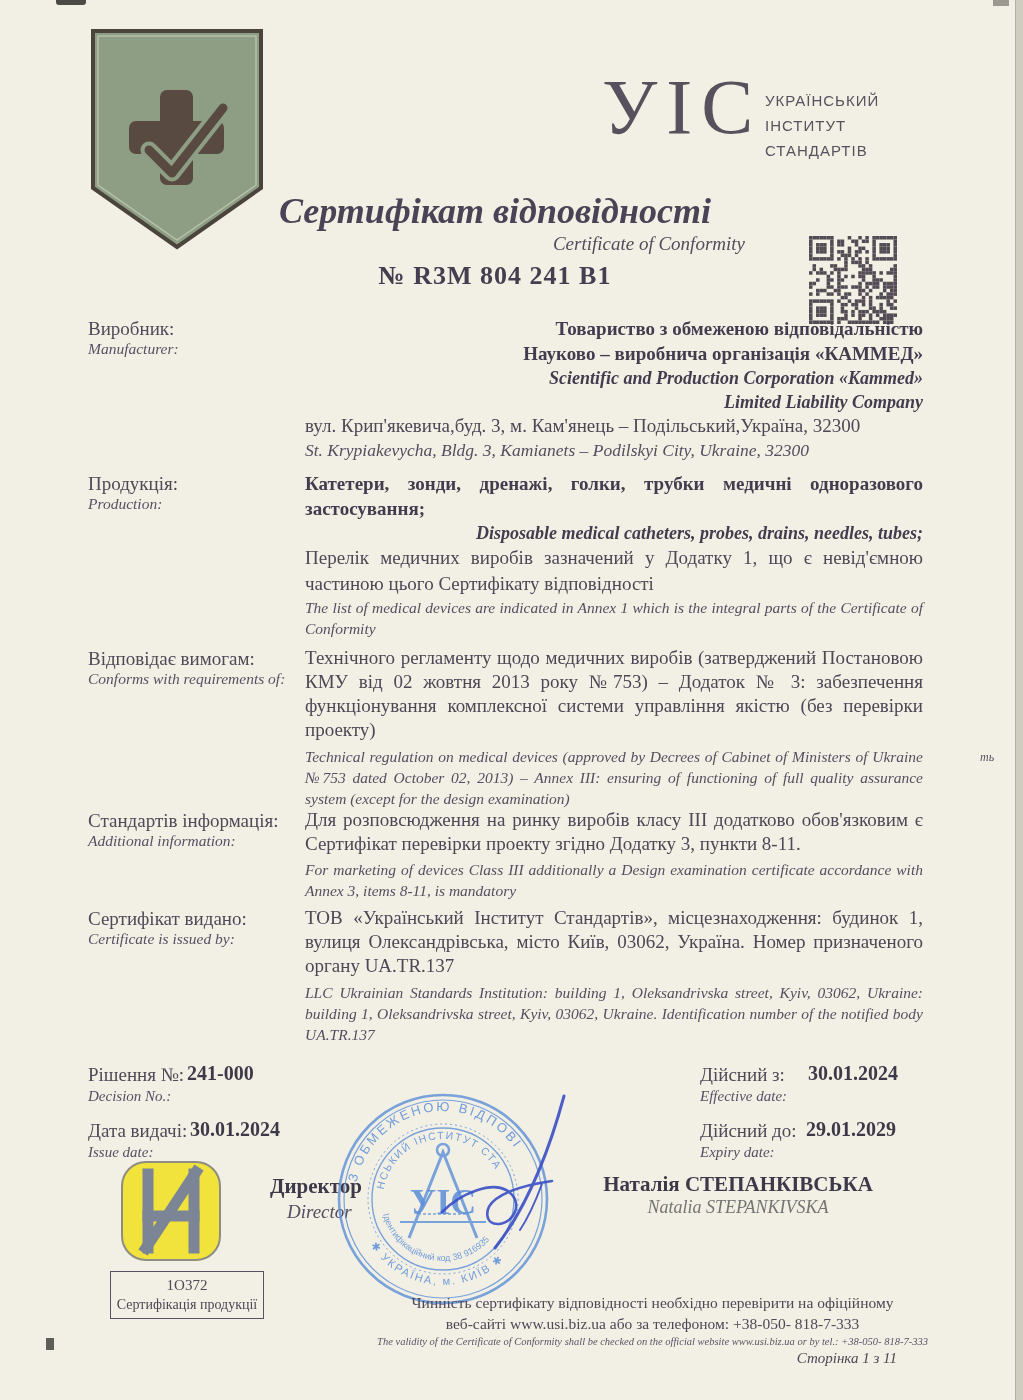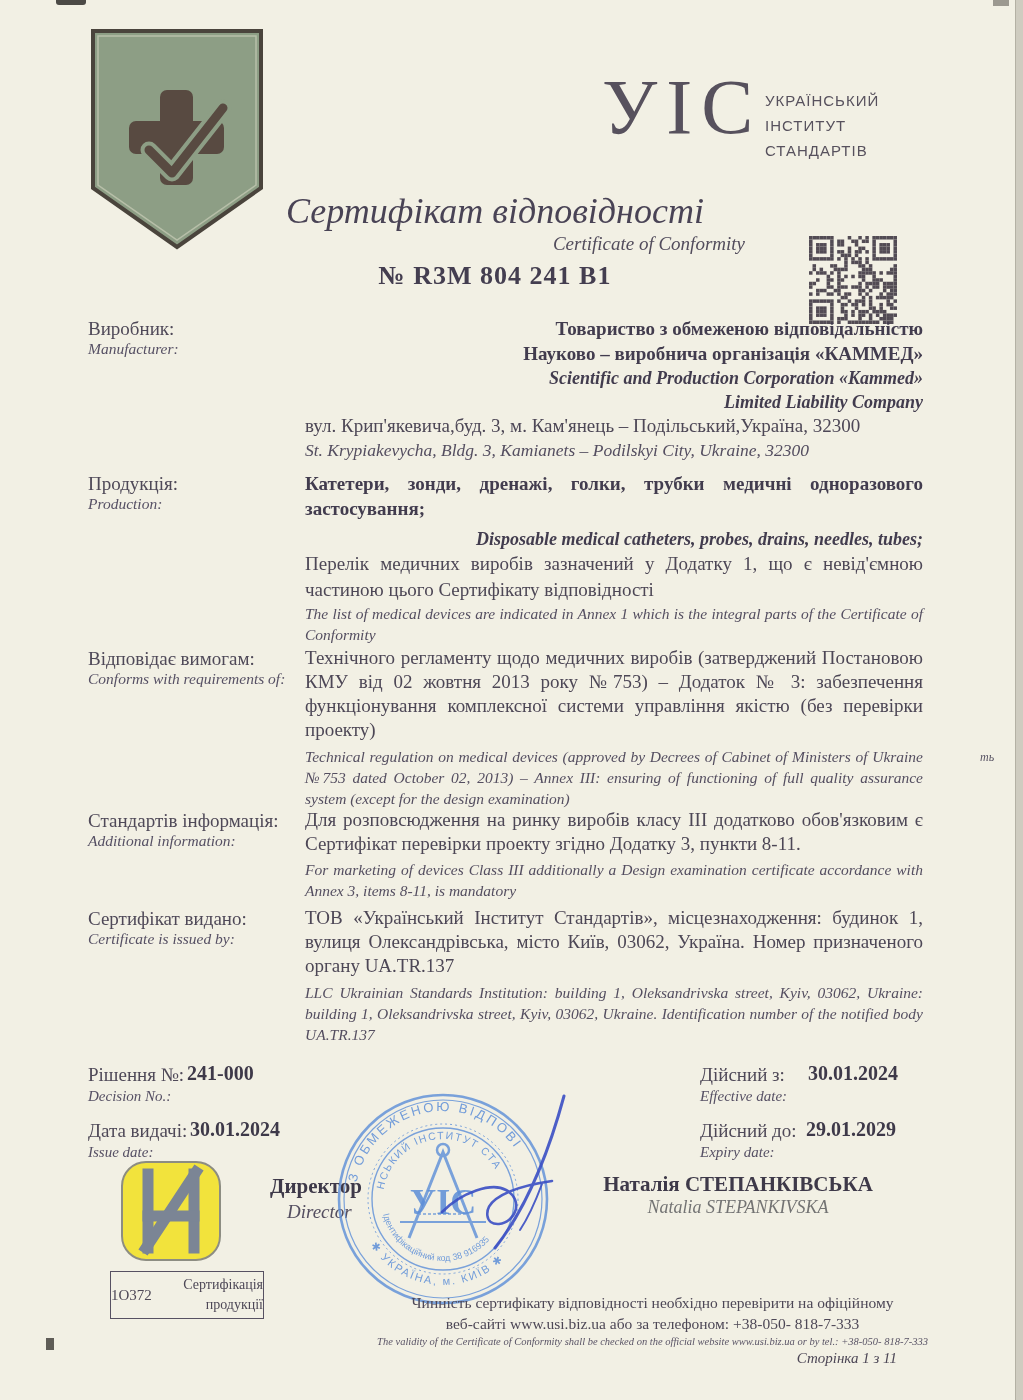--- a/index.html
+++ b/index.html
@@ -7,40 +7,40 @@
     position:relative;width:1023px;height:1400px;overflow:hidden;
     background:#f2f0e4;
     font-family:"Liberation Serif", serif;
     color:#4d4756;
   }
   .abs{position:absolute;}
   
   #badge-svg{left:88px;top:20px;}
   #uis-text{left:602px;top:62px;font-size:78px;letter-spacing:9px;color:#57515d;font-family:"Liberation Serif",serif;}
   #uis-org{left:765px;top:88px;font-family:"Liberation Sans",sans-serif;font-size:15px;letter-spacing:1px;line-height:25px;color:#57515d;}
-  #title-uk{left:245px;top:190px;width:500px;text-align:center;font-size:36px;font-weight:normal;font-style:italic;color:#49435500;color:#494355;}
+  #title-uk{left:245px;top:190px;width:500px;text-align:center;font-size:36px;font-weight:bold;font-style:italic;color:#49435500;color:#494355;}
   #title-en{left:245px;top:233px;width:500px;text-align:right;font-size:19px;font-style:italic;color:#524c5c;}
   #cert-no{left:245px;top:261px;width:500px;text-align:center;font-size:26px;font-weight:bold;letter-spacing:1px;color:#443e50;}
   #qr-wrap{left:809px;top:236px;width:88px;height:88px;}
   
   .sec-label{left:88px;width:214px;}
   .lbl-uk{font-size:19px;color:#4f4958;}
   .lbl-en{font-size:15.5px;font-style:italic;color:#565064;white-space:nowrap;}
   .sec-body{left:305px;width:618px;}
   .t-uk{font-size:19px;line-height:24px;color:#4d4756;}
   .t-uk-b{font-size:19px;line-height:25px;font-weight:bold;color:#423c4e;text-align:right;}
   .t-en-bi{font-size:18px;line-height:24px;font-weight:bold;font-style:italic;color:#423c4e;text-align:right;}
   .t-en-i{font-size:15.5px;line-height:21px;font-style:italic;color:#544e60;}
   .just{text-align:justify;}
   
   .meta-label{font-size:19px;color:#4f4958;}
   .meta-value{font-size:20px;font-weight:bold;color:#3e3949;}
   .meta-sub{font-size:15px;font-style:italic;color:#565064;}
   #naau-box{left:110px;top:1271px;width:152px;height:46px;border:1.5px solid #575162;
-     display:flex;flex-direction:row;align-items:center;justify-content:center;line-height:20px;text-align:right;}
+     display:flex;flex-direction:column;align-items:center;justify-content:center;line-height:20px;}
   #naau-box .code{font-size:15px;color:#4d4756;}
   #naau-box .cap{font-size:14px;color:#4d4756;}
   #director-uk{left:270px;top:1174px;font-size:21px;font-weight:bold;color:#3e3949;}
   #director-en{left:287px;top:1201px;font-size:19px;font-style:italic;color:#544e60;}
   #signer{left:558px;top:1172px;width:360px;text-align:center;}
   #signer .n-uk{font-size:21px;font-weight:bold;color:#3e3949;}
   #signer .n-en{font-size:18px;font-style:italic;color:#737373;}
   
   #footer{left:360px;top:1292px;width:585px;text-align:center;}
   #footer .f-uk{font-size:15.5px;line-height:21px;color:#4d4756;}
@@ -417,21 +417,21 @@
     <div class="t-uk">вул. Крип'якевича,буд. 3, м. Кам'янець – Подільський,Україна, 32300</div>
     <div class="t-en-i" style="font-size:17.5px;line-height:24px">St. Krypiakevycha, Bldg. 3, Kamianets – Podilskyi City, Ukraine, 32300</div>
   </div>
 
   <div class="abs sec-label" style="top:473px">
     <div class="lbl-uk">Продукція:</div>
     <div class="lbl-en">Production:</div>
   </div>
   <div class="abs sec-body" style="top:471px">
     <div class="t-uk-b just">Катетери, зонди, дренажі, голки, трубки медичні одноразового застосування;</div>
-    <div class="t-en-bi" style="margin-top:6px">Disposable medical catheters, probes, drains, needles, tubes;</div>
+    <div class="t-en-bi" style="">Disposable medical catheters, probes, drains, needles, tubes;</div>
     <div class="t-uk just" style="line-height:26px">Перелік медичних виробів зазначений у Додатку 1, що є невід'ємною частиною цього Сертифікату відповідності</div>
     <div class="t-en-i just">The list of medical devices are indicated in Annex 1 which is the integral parts of the Certificate of Conformity</div>
   </div>
 
   <div class="abs sec-label" style="top:648px">
     <div class="lbl-uk">Відповідає вимогам:</div>
     <div class="lbl-en">Conforms with requirements of:</div>
   </div>
   <div class="abs sec-body" style="top:646px">
     <div class="t-uk just">Технічного регламенту щодо медичних виробів (затверджений Постановою КМУ від 02 жовтня 2013 року №753) – Додаток № 3: забезпечення функціонування комплексної системи управління якістю (без перевірки проекту)</div>

